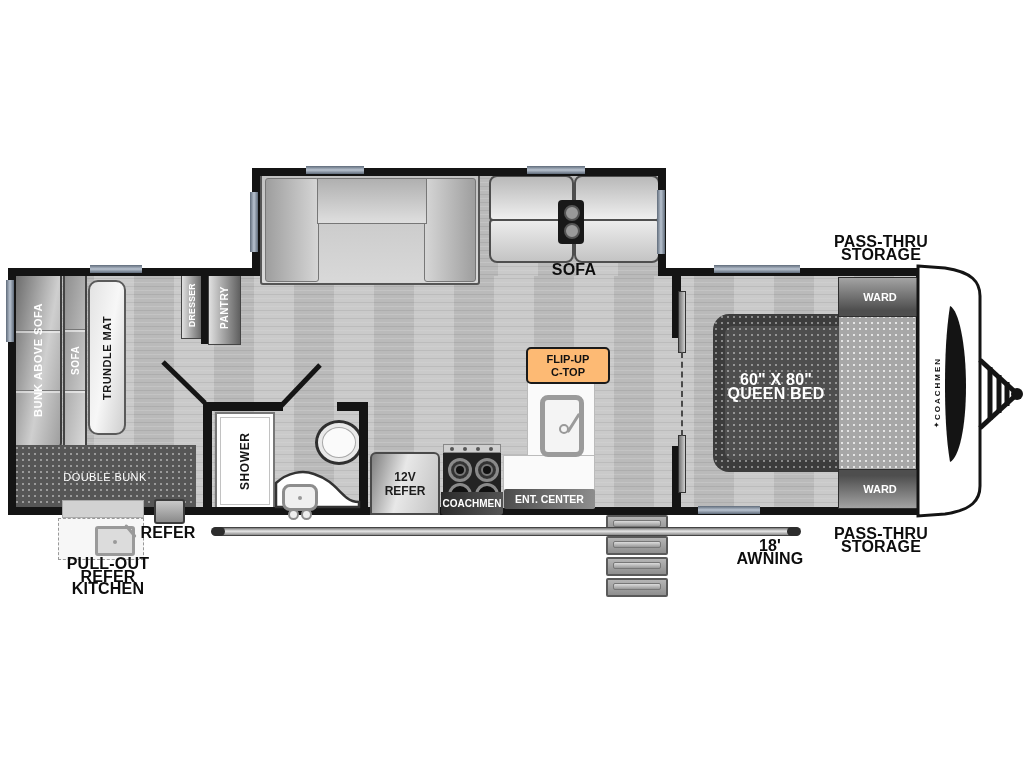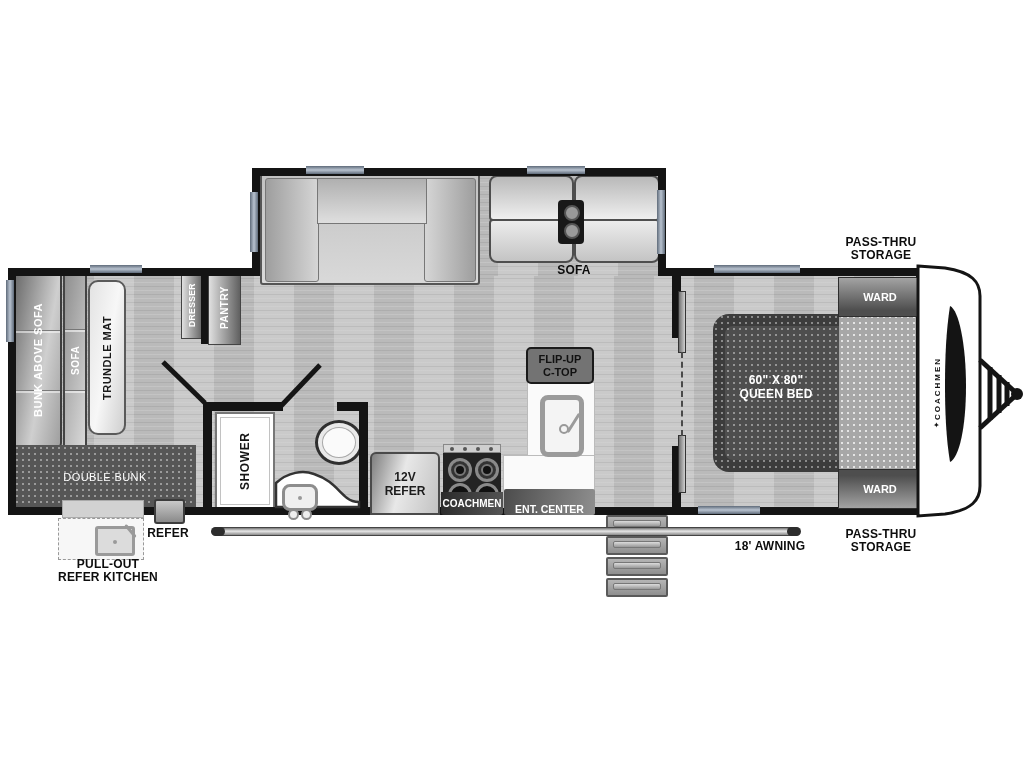--- a/index.html
+++ b/index.html
@@ -8,21 +8,21 @@
   .abs{position:absolute;}
   .wall{position:absolute;background:#141414;}
   .floor{position:absolute;background-color:#c4c4c4;
     background-image:
       repeating-linear-gradient(180deg, rgba(255,255,255,.28) 0px, rgba(255,255,255,.28) 1px, transparent 1px, transparent 8px),
       repeating-linear-gradient(180deg, rgba(0,0,0,.07) 0px, rgba(0,0,0,.07) 1px, transparent 1px, transparent 4px),
       repeating-linear-gradient(90deg, rgba(255,255,255,.10) 0px, rgba(255,255,255,.10) 40px, rgba(0,0,0,.05) 40px, rgba(0,0,0,.05) 80px);}
   .win{position:absolute;background:linear-gradient(180deg,#5f6b7a,#b8c2cf 50%,#5f6b7a);}
   .winv{position:absolute;background:linear-gradient(90deg,#5f6b7a,#b8c2cf 50%,#5f6b7a);}
   .vtext{writing-mode:vertical-rl;transform:rotate(180deg);display:flex;align-items:center;justify-content:center;}
-  .lbl{position:absolute;font-weight:bold;color:#0d0d0d;font-size:12px;line-height:12.5px;
+  .lbl{position:absolute;font-weight:bold;color:#0d0d0d;font-size:16px;line-height:12.5px;
        text-align:center;letter-spacing:.2px;z-index:6;}
   .grad-item{border:2px solid #3d3d3d;}
   .cushion{position:absolute;border:2px solid #4e4e4e;background:linear-gradient(180deg,#b9b9b9,#efefef);}
   .speckle{background-image:radial-gradient(rgba(255,255,255,.4) .8px, transparent 1px);background-size:6px 6px;}
   .whiteboxlbl{display:flex;flex-direction:column;align-items:center;justify-content:center;
        font-weight:bold;color:#111;}
   .darkband{position:absolute;display:flex;align-items:center;justify-content:center;color:#fff;
        font-weight:bold;z-index:5;}
   .step{width:62px;height:19px;margin-bottom:2px;background:linear-gradient(180deg,#b5b5b5,#8f8f8f);
        border:2px solid #5a5a5a;border-radius:2px;box-sizing:border-box;}
@@ -100,21 +100,21 @@
   <div class="abs" style="left:282px;top:484px;width:36px;height:27px;border:3px solid #8d8d8d;border-radius:8px;
               background:#f0f0f0;box-sizing:border-box;z-index:6;">
     <div class="abs" style="left:13px;top:9px;width:4px;height:4px;background:#999;border-radius:50%;"></div>
   </div>
   <div class="abs" style="left:288px;top:509px;width:7px;height:7px;border:2px solid #8d8d8d;border-radius:50%;background:#eee;z-index:6;"></div>
   <div class="abs" style="left:301px;top:509px;width:7px;height:7px;border:2px solid #8d8d8d;border-radius:50%;background:#eee;z-index:6;"></div>
 
   <div class="abs" style="left:527px;top:382px;width:68px;height:126px;background:#fafafa;border:1px solid #bbb;box-sizing:border-box;z-index:2;"></div>
   <div class="abs" style="left:503px;top:455px;width:92px;height:53px;background:#fafafa;border:1px solid #bbb;box-sizing:border-box;z-index:2;"></div>
 
-  <div class="abs whiteboxlbl" style="left:526px;top:347px;width:68px;height:37px;background:#737373;border:2px solid #1a1a1a;
+  <div class="abs whiteboxlbl" style="left:526px;top:347px;width:84px;height:37px;background:#fdba74;border:2px solid #1a1a1a;
               border-radius:5px;box-sizing:border-box;z-index:4;font-size:11px;line-height:13px;text-align:center;">
     <span>FLIP-UP</span>
     <span>C-TOP</span>
   </div>
 
   <div class="abs" style="left:540px;top:395px;width:44px;height:62px;border:5px solid #9b9b9b;border-radius:8px;
               background:#f4f4f4;box-sizing:border-box;z-index:4;">
     <div class="abs" style="left:14px;top:24px;width:6px;height:6px;border:2px solid #999;border-radius:50%;"></div>
     <div class="abs" style="left:27px;top:12px;width:3px;height:22px;background:#9b9b9b;border-radius:2px;transform:rotate(32deg);"></div>
   </div>
@@ -138,22 +138,22 @@
       <div class="abs" style="left:32px;top:5px;width:18px;height:18px;border:3px solid #8a8a8a;border-radius:50%;background:#111;box-shadow:inset 0 0 0 3px #333,inset 0 0 0 5px #777;"></div>
       <div class="abs" style="left:5px;top:30px;width:18px;height:18px;border:3px solid #8a8a8a;border-radius:50%;background:#111;"></div>
       <div class="abs" style="left:32px;top:30px;width:18px;height:18px;border:3px solid #8a8a8a;border-radius:50%;background:#111;"></div>
     </div>
   </div>
 
   <div class="darkband" style="left:441px;top:492px;width:62px;height:23px;background:linear-gradient(100deg,#2a2a2a,#555);
               font-size:10px;border-radius:0 0 3px 3px;">
     <span>COACHMEN</span>
   </div>
-  <div class="darkband" style="left:504px;top:489px;width:91px;height:26px;background:linear-gradient(100deg,#4c4c4c,#8f8f8f);
-              font-size:10.5px;border-radius:2px;align-items:flex-end;">
+  <div class="darkband" style="left:504px;top:489px;width:91px;height:20px;background:linear-gradient(100deg,#4c4c4c,#8f8f8f);
+              font-size:10.5px;border-radius:2px;">
     <span>ENT. CENTER</span>
   </div>
 
   <div class="abs speckle" style="left:713px;top:314px;width:210px;height:158px;border-radius:16px;background-color:#3c3c3c;overflow:hidden;">
     <div class="abs speckle" style="left:12px;top:12px;width:186px;height:134px;border-radius:8px;background-color:#4e4e4e;"></div>
     <div class="abs" style="left:126px;top:0;width:84px;height:158px;background-color:#a7a7a7;
          background-image:radial-gradient(rgba(255,255,255,.7) .8px, transparent 1px);background-size:6px 6px;"></div>
   </div>
   <div class="lbl" style="left:713px;top:373px;width:126px;color:#fff;line-height:14px;">
     <span style="display:block;">60" X 80"</span>

